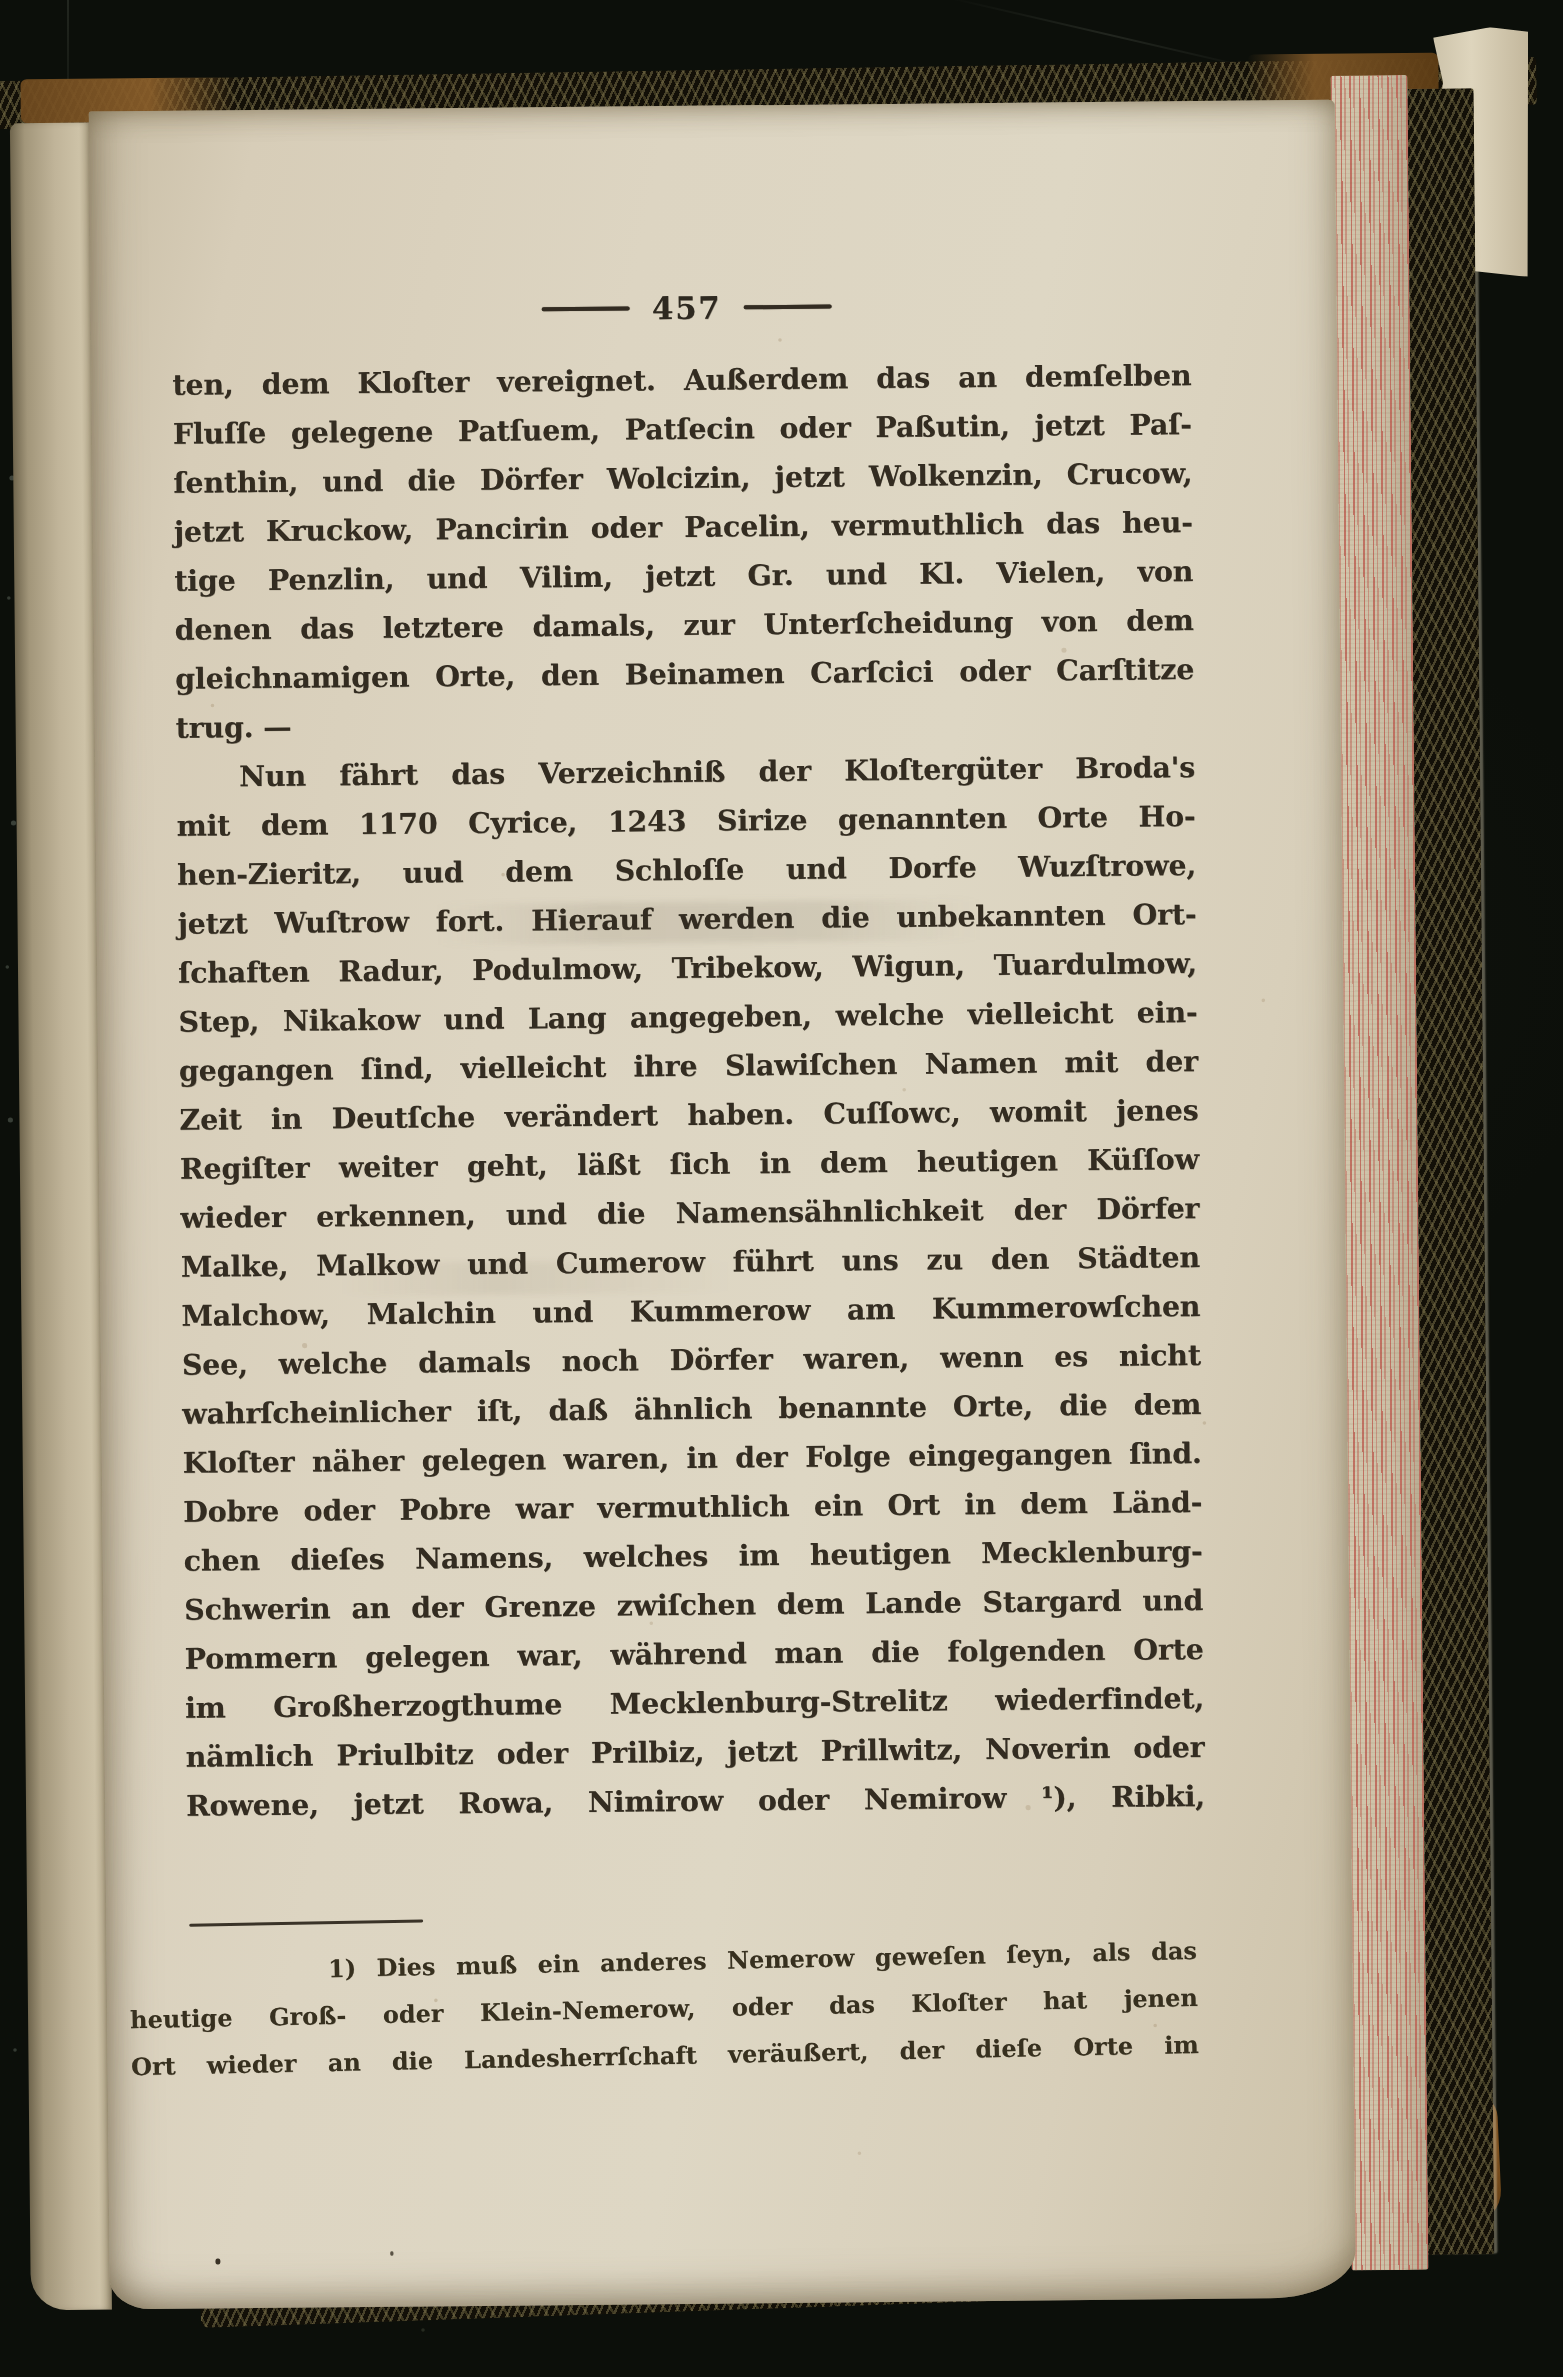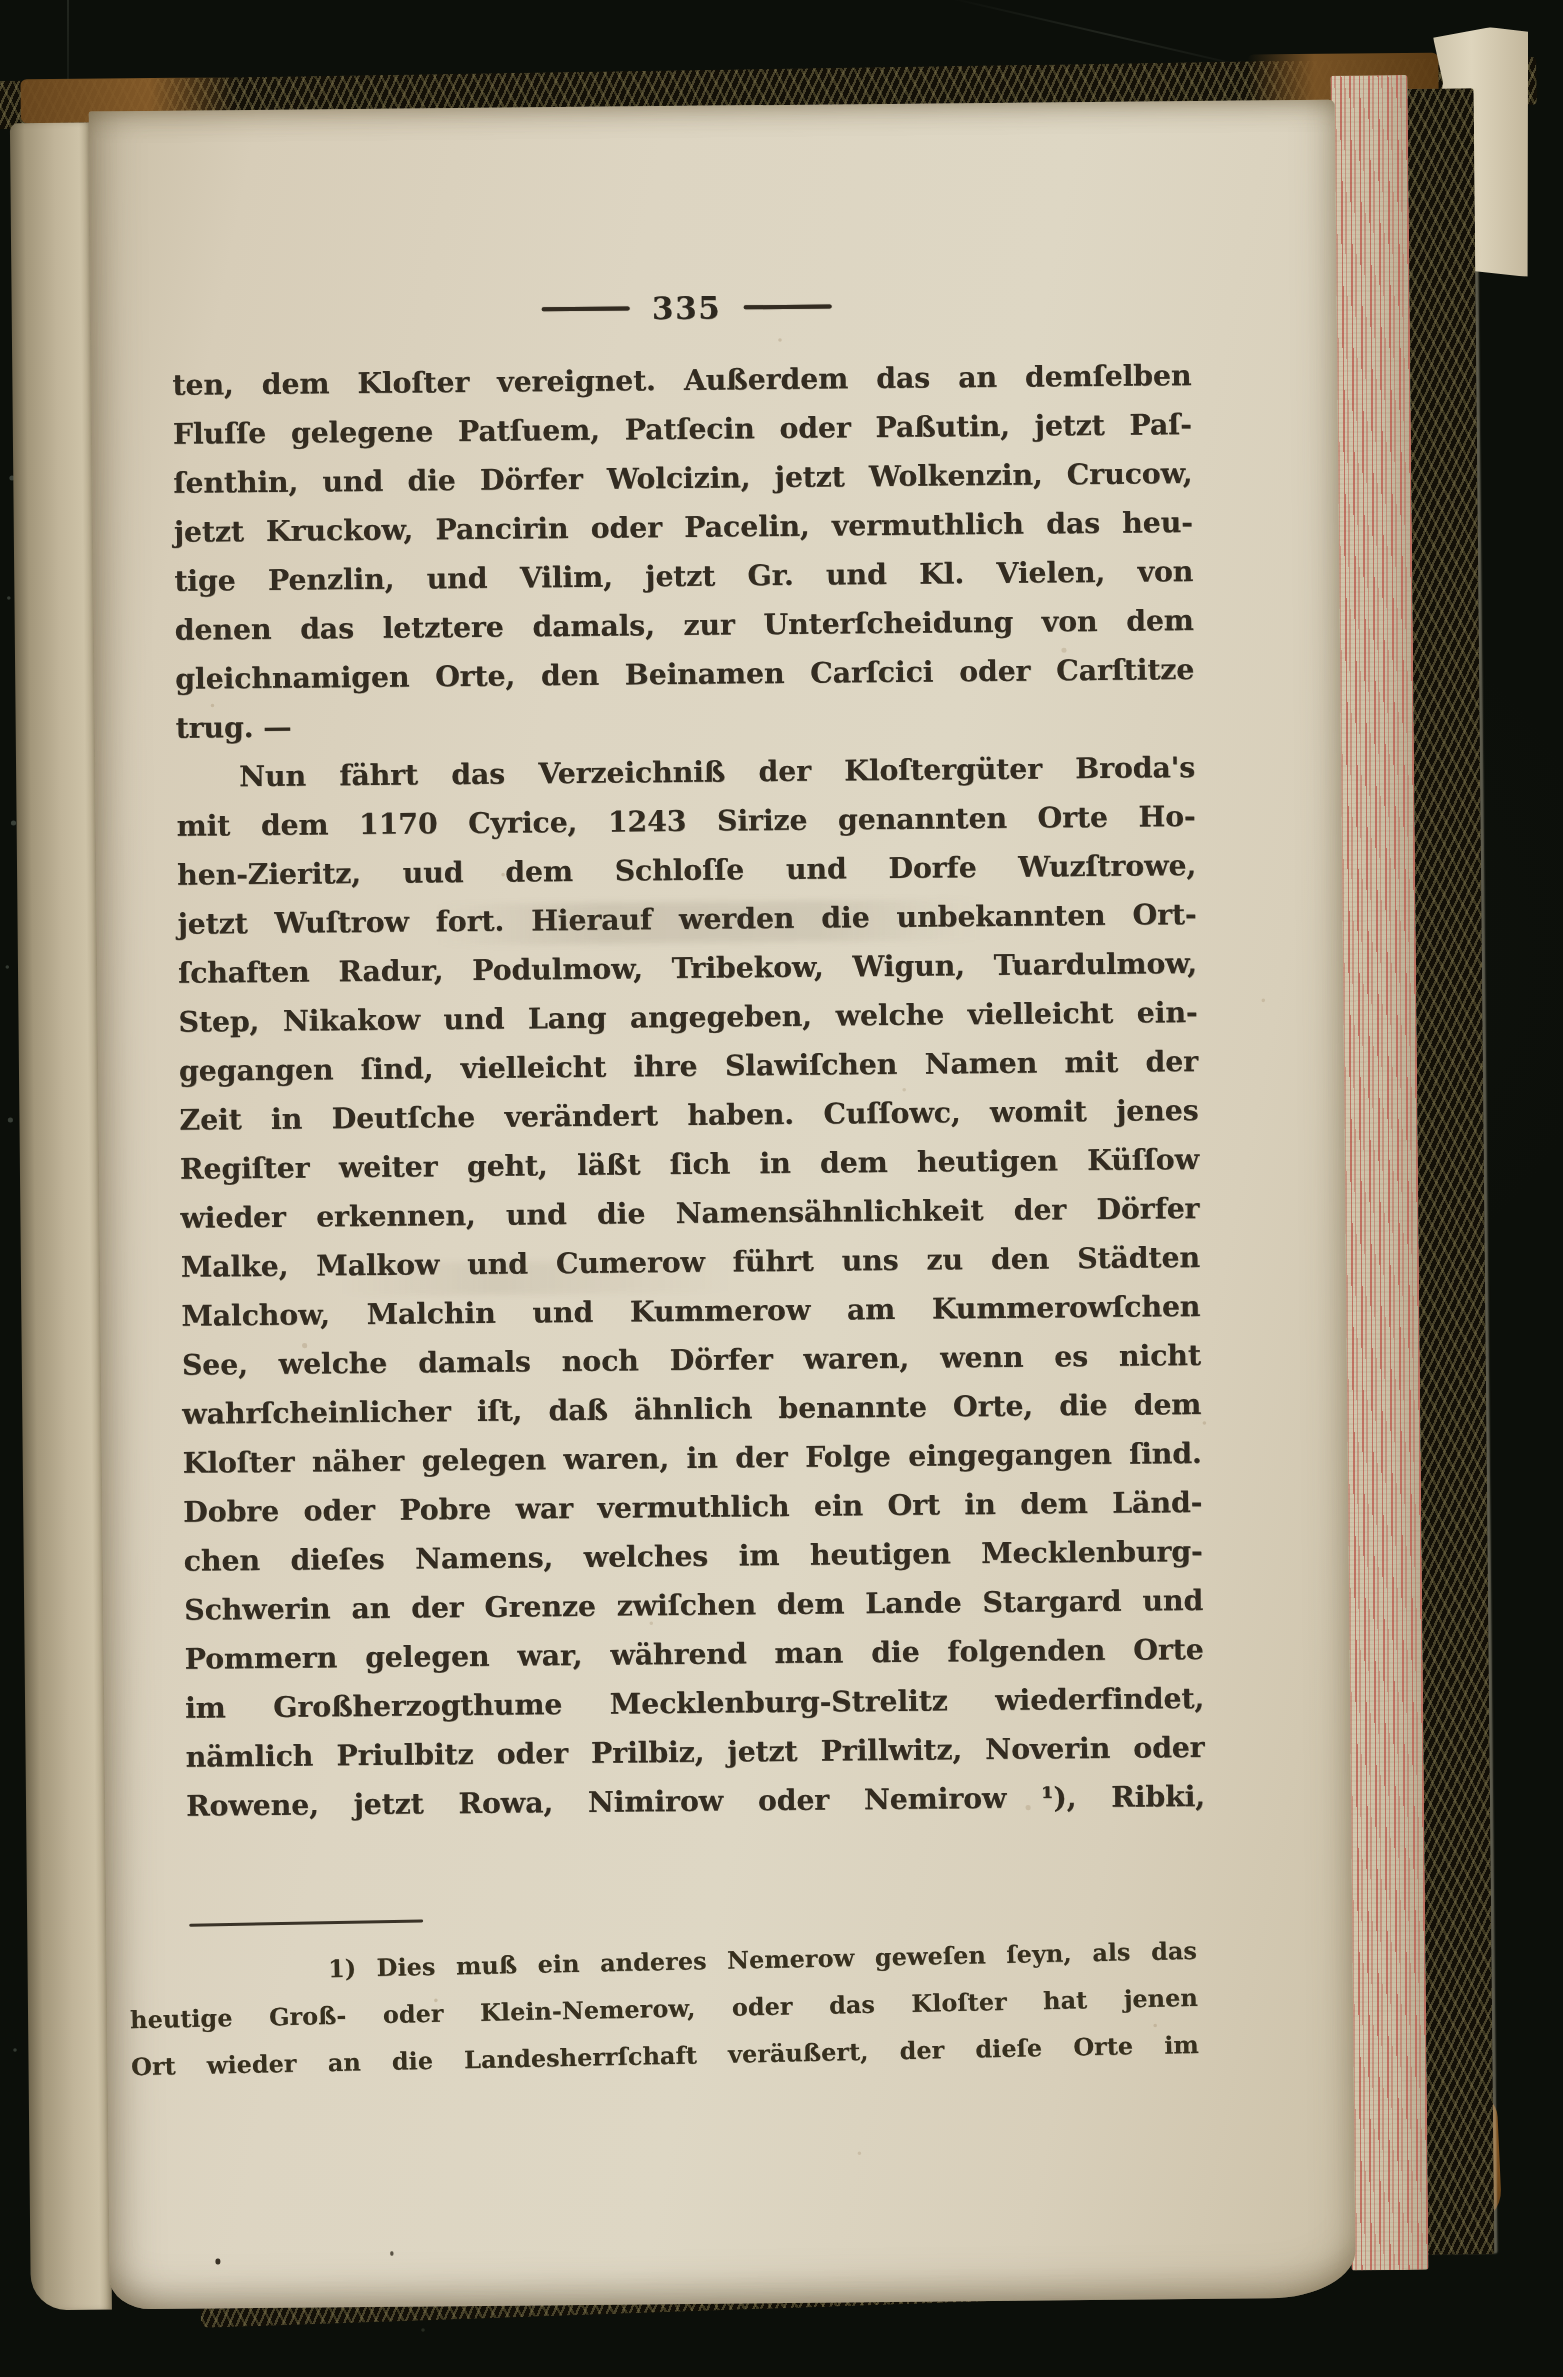--- a/index.html
+++ b/index.html
@@ -121,21 +121,21 @@
   <div class="abs gutter-edge"></div>
 
   <div class="abs page">
     <div class="abs paper-speckles"></div>
     <div class="abs smudge-1"></div>
     <div class="abs smudge-2"></div>
     <div class="abs page-mark"></div>
 
     <div class="abs header-row">
       <span class="header-rule"></span>
-      <span class="page-number">335</span>
+      <span class="page-number">457</span>
       <span class="header-rule"></span>
     </div>
 
     <div class="abs body-text">
         <p class="body-line">ten, dem Kloſter vereignet. Außerdem das an demſelben</p>
         <p class="body-line">Fluſſe gelegene Patſuem, Patſecin oder Paßutin, jetzt Paſ-</p>
         <p class="body-line">ſenthin, und die Dörfer Wolcizin, jetzt Wolkenzin, Crucow,</p>
         <p class="body-line">jetzt Kruckow, Pancirin oder Pacelin, vermuthlich das heu-</p>
         <p class="body-line">tige Penzlin, und Vilim, jetzt Gr. und Kl. Vielen, von</p>
         <p class="body-line">denen das letztere damals, zur Unterſcheidung von dem</p>

